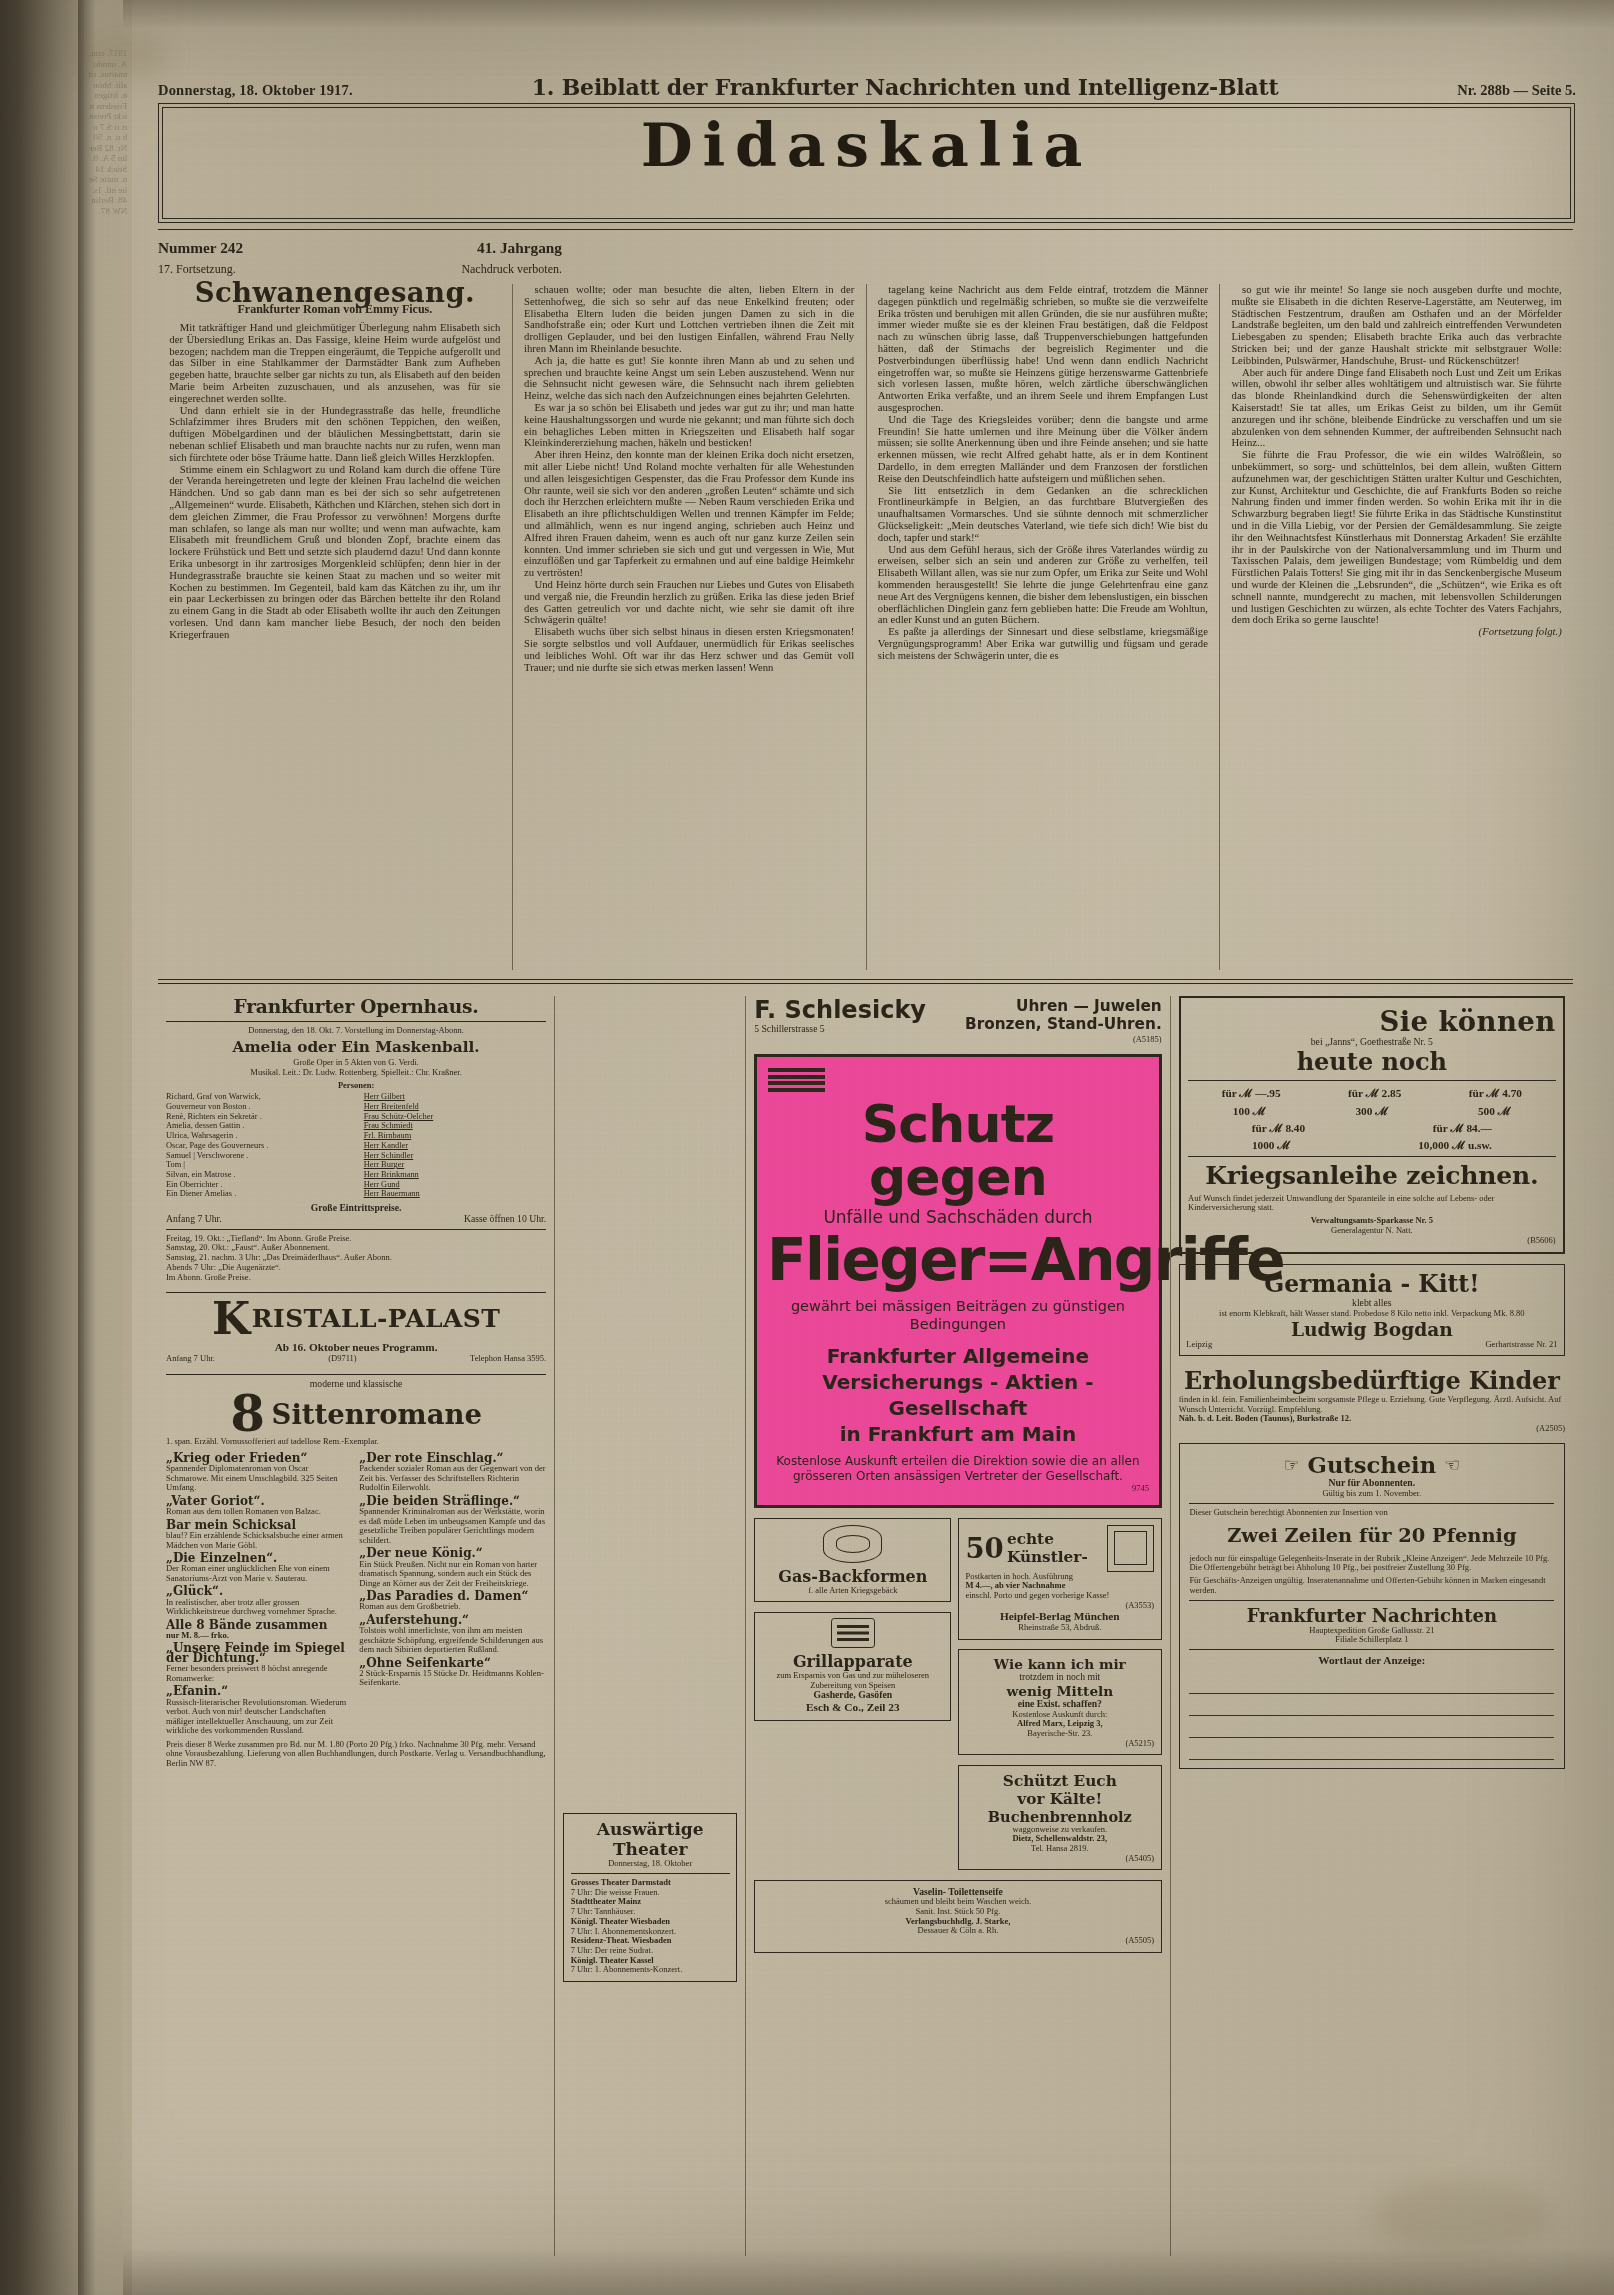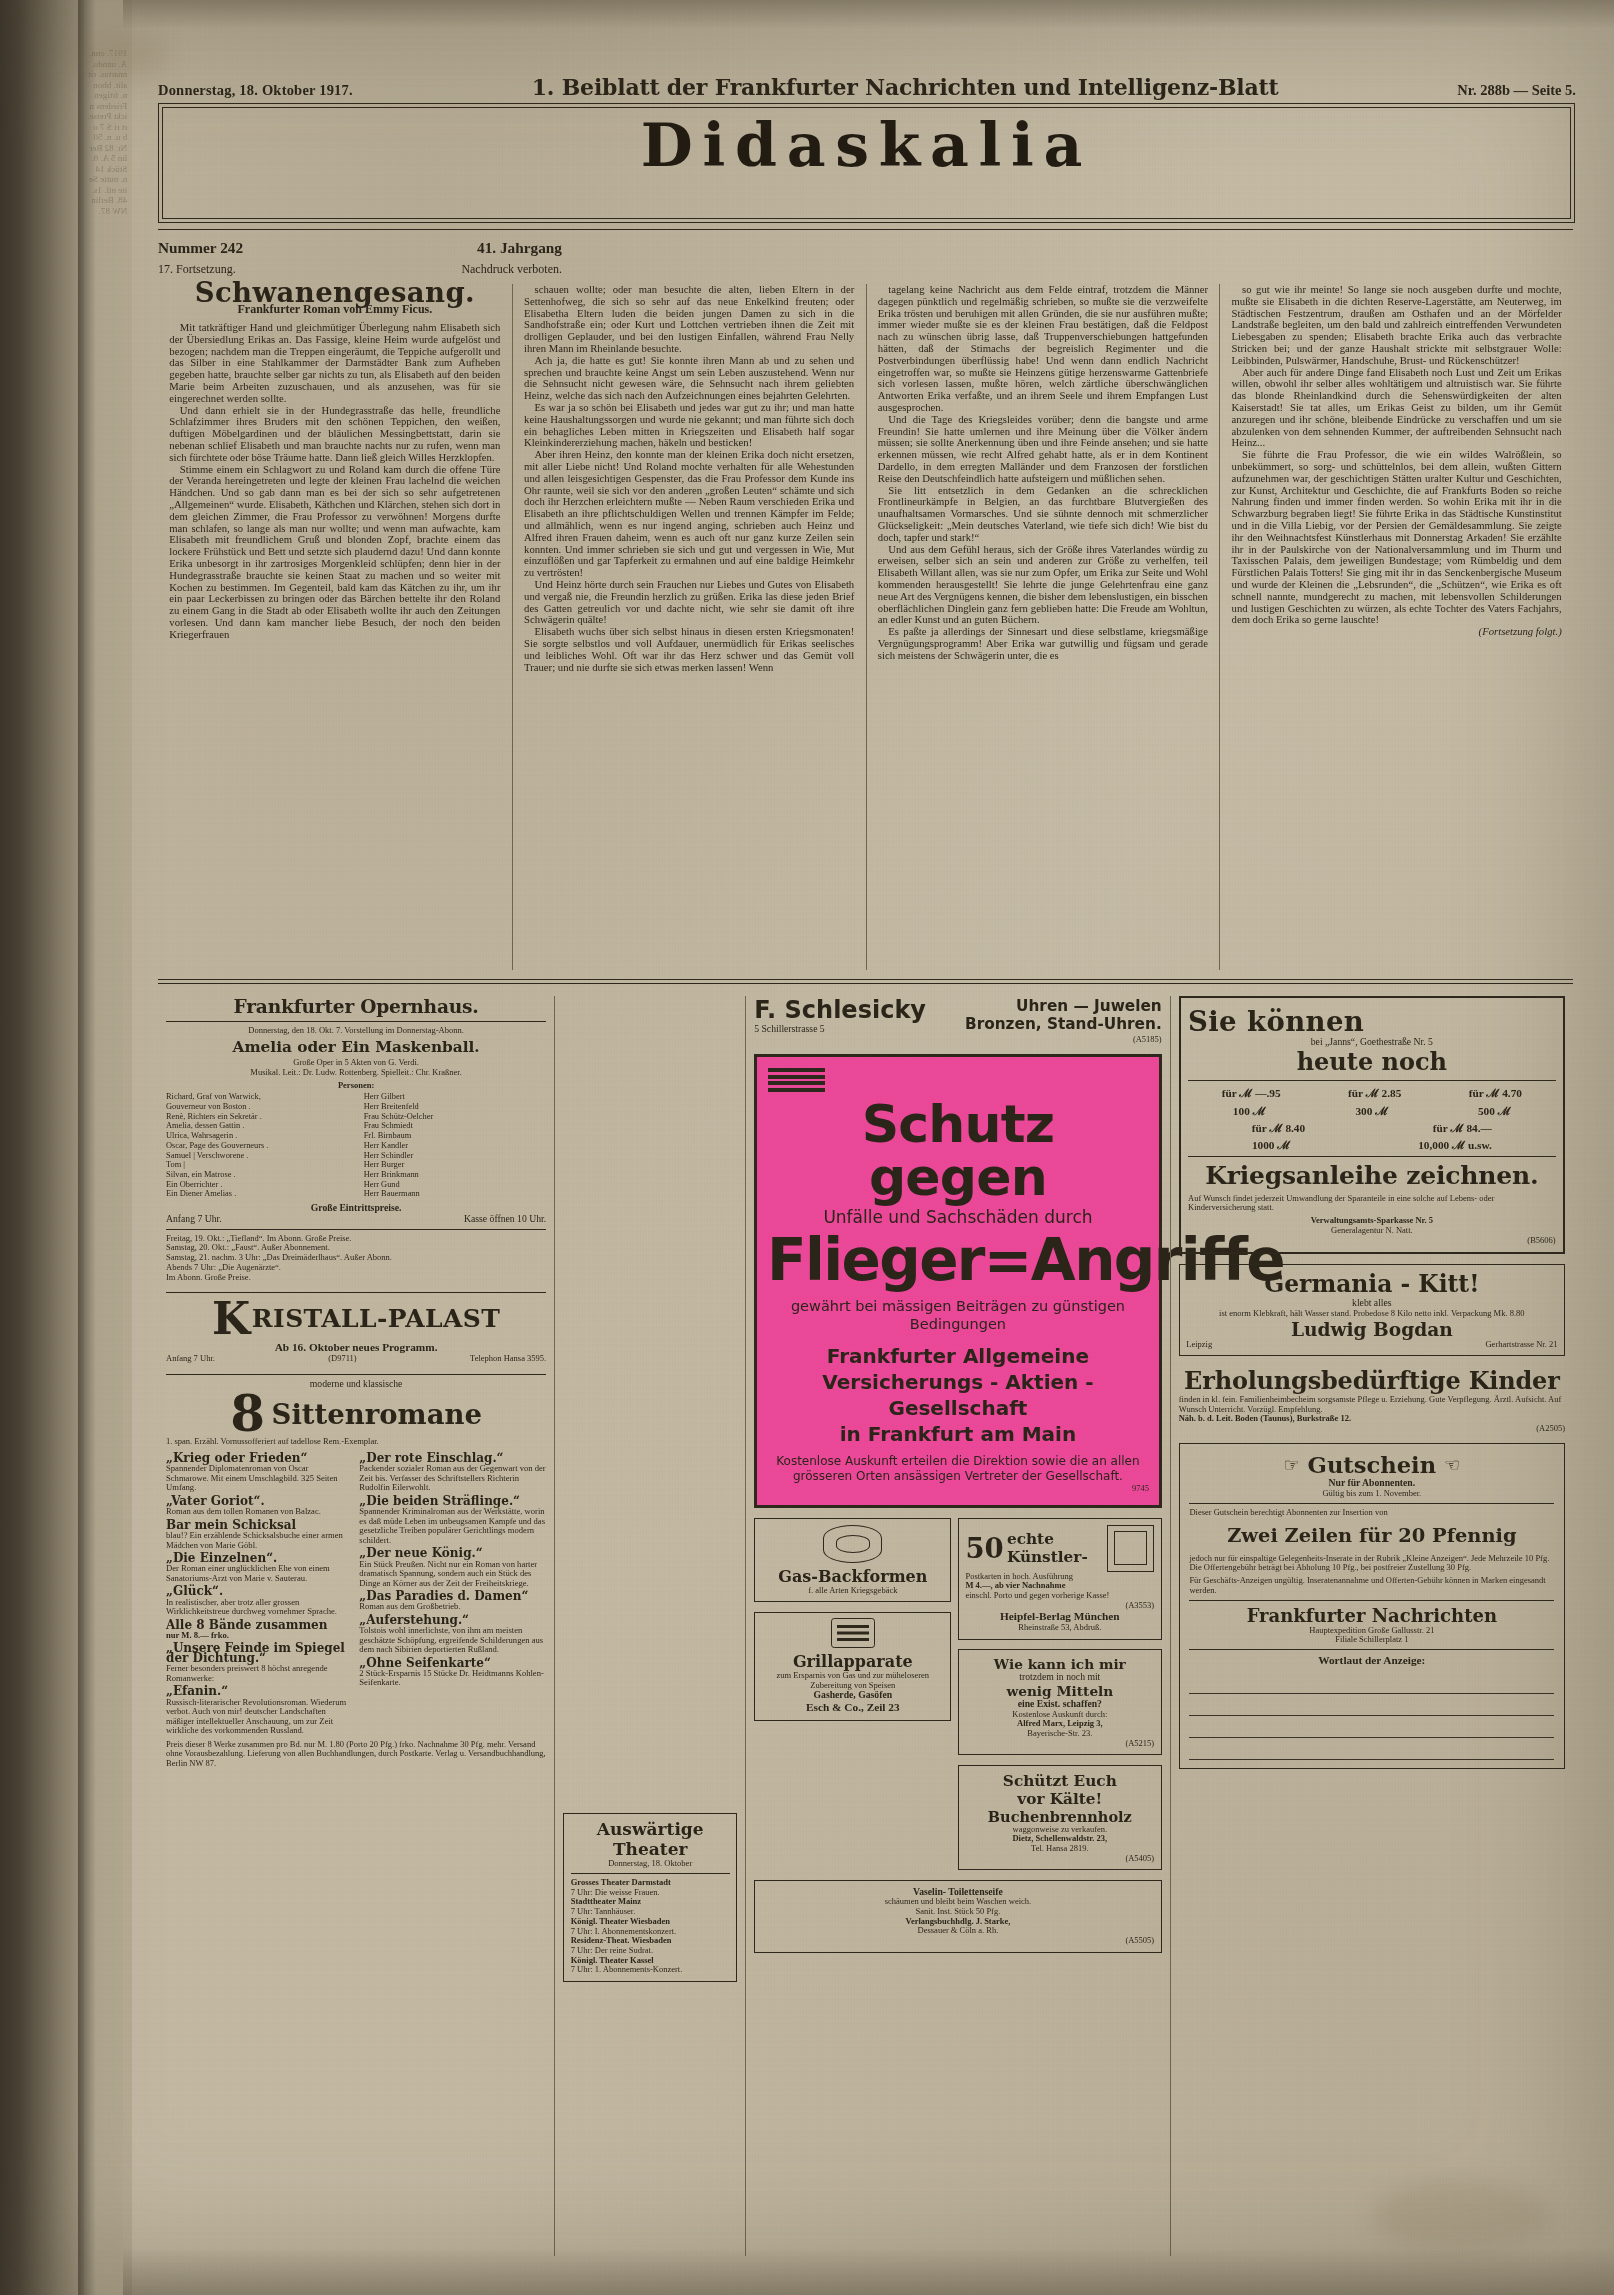--- a/index.html
+++ b/index.html
@@ -157,21 +157,21 @@
   .tiny{font-size:8.5px;line-height:9.7px;}
   .sm{font-size:9.7px;line-height:10.8px;}
   .md{font-size:11.3px;line-height:13px;}
   .fraktur{font-family:"DejaVu Serif",serif;font-weight:bold;}
   .hr-thin{border-top:0.8px solid #2e271c;margin:4px 0;}
   .hr-thick{border-top:1.6px solid #2e271c;margin:4.8px 0;}
   
   .opera-title{font-family:"DejaVu Serif",serif;font-weight:bold;font-size:18.6px;text-align:center;letter-spacing:-0.2px;}
   .cast{font-size:8.4px;line-height:9.7px;display:flex;}
   .cast .l{width:52%;}
-  .cast .r{width:48%;}
+  .cast .r{width:48%;text-decoration:underline;}
   
   .kp{display:flex;align-items:center;justify-content:center;gap:1.6px;}
   .kp .big{font-family:"DejaVu Serif",serif;font-weight:bold;font-size:44px;line-height:42px;}
   .kp .rest{font-family:"DejaVu Serif",serif;font-weight:bold;font-size:25px;letter-spacing:0.4px;}
   
   .sitten{display:flex;align-items:center;gap:6.5px;justify-content:center;}
   .sitten .num{font-family:"DejaVu Serif",serif;font-weight:bold;font-size:50px;line-height:47px;}
   .sitten .txt{font-family:"DejaVu Serif",serif;font-weight:bold;font-size:27.5px;letter-spacing:0;}
   .booklist{display:flex;font-size:8.6px;line-height:9.5px;gap:6.5px;}
   .booklist .bl-col{width:50%;}
@@ -185,21 +185,21 @@
   .flieger .l1{font-family:"DejaVu Sans",sans-serif;font-weight:bold;font-size:52px;line-height:53px;letter-spacing:-0.8px;}
   .flieger .l2{font-family:"DejaVu Sans",sans-serif;font-size:17px;line-height:21px;margin:3.2px 0 1.6px;}
   .flieger .l3{font-family:"DejaVu Sans",sans-serif;font-weight:bold;font-size:58px;line-height:61px;letter-spacing:-1.6px;margin:1.6px 0;}
   .flieger .l4{font-family:"DejaVu Sans",sans-serif;font-size:14.5px;line-height:18px;margin:6.5px 0 9.7px;}
   .flieger .l5{font-family:"DejaVu Sans",sans-serif;font-weight:bold;font-size:20px;line-height:26px;}
   .flieger .l6{font-family:"DejaVu Sans",sans-serif;font-size:15.3px;line-height:19.4px;margin-top:8px;}
   .flieger .l7{font-family:"DejaVu Sans",sans-serif;font-size:12px;line-height:15.3px;margin-top:6.5px;}
   .barcode{display:flex;flex-direction:column;gap:2.4px;width:57px;margin:0 0 6.5px 1.6px;}
   .barcode i{display:block;height:4px;background:#2e271c;}
   
-  .sk-t{font-family:"DejaVu Serif",serif;font-weight:bold;font-size:27.5px;text-align:left;letter-spacing:0.4px;}
+  .sk-t{font-family:"DejaVu Serif",serif;font-weight:bold;font-size:27.5px;text-align:right;letter-spacing:0.4px;}
   .sk-h{font-family:"DejaVu Serif",serif;font-weight:bold;font-size:24px;text-align:center;}
   .price-grid{display:flex;justify-content:space-around;font-size:11.3px;font-weight:bold;margin:2.4px 0;}
   .kriegs{font-family:"DejaVu Serif",serif;font-weight:bold;font-size:25px;text-align:center;letter-spacing:-0.2px;}
   .germ{font-family:"DejaVu Serif",serif;font-weight:bold;font-size:23.4px;text-align:center;}
   .erhol{font-family:"DejaVu Serif",serif;font-weight:bold;font-size:24px;text-align:center;letter-spacing:-0.2px;}
   
   .gutschein{border:1.6px solid #2e271c;padding:8px 9.7px;}
   .gs-t{font-family:"DejaVu Serif",serif;font-weight:bold;font-size:22.6px;text-align:center;}
   .gs-big{font-family:"DejaVu Serif",serif;font-weight:bold;font-size:19.4px;text-align:center;margin:6.5px 0;}
   .wortlaut-lines i{display:block;border-bottom:0.8px solid #3a3226;height:21px;}

